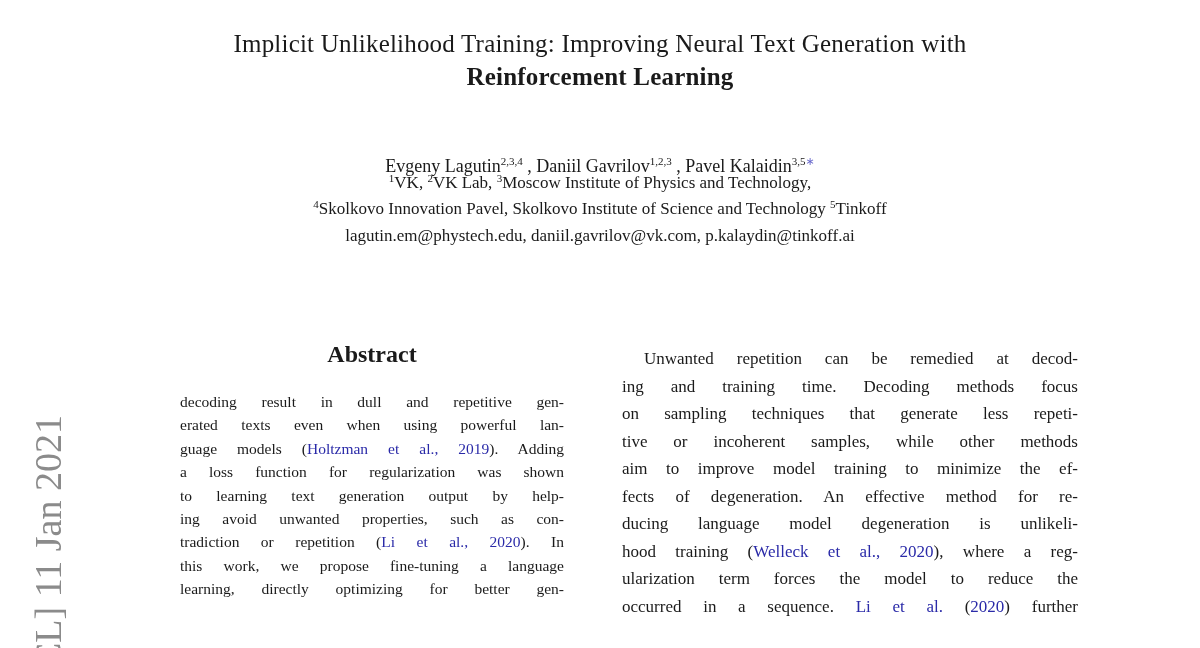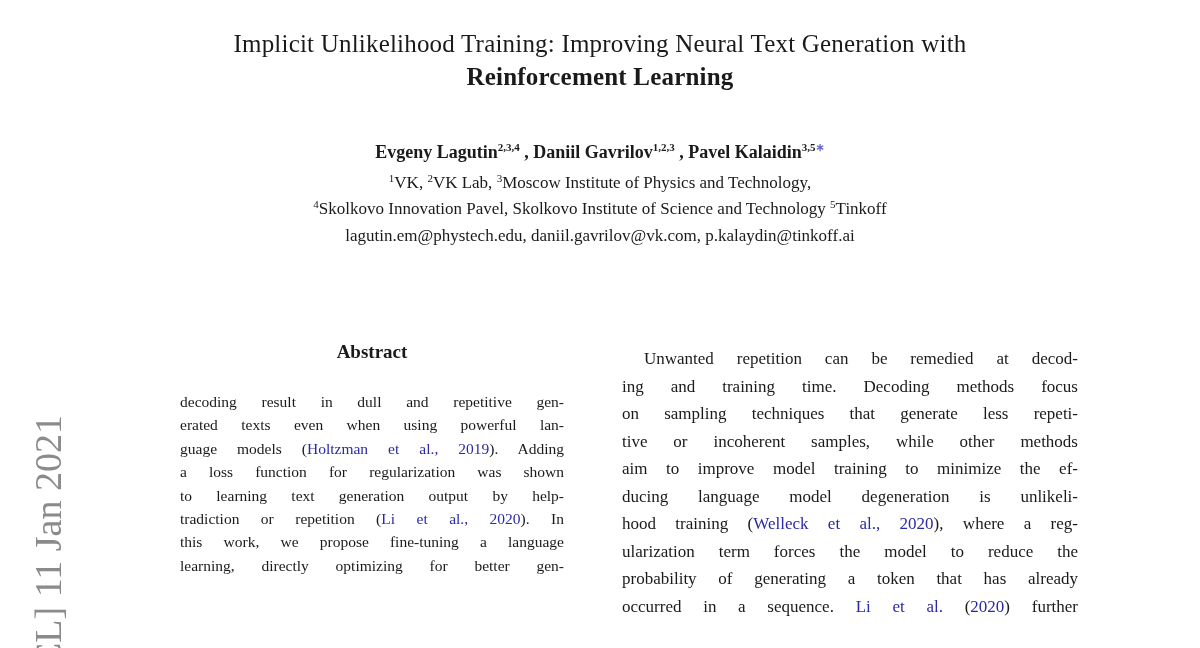--- a/index.html
+++ b/index.html
@@ -4,28 +4,28 @@
 <style>
   html,body{margin:0;padding:0}
   body{
     width:1200px;height:648px;position:relative;overflow:hidden;
     background:#ffffff;color:#1a1a1a;
     font-family:"Liberation Serif", serif;
   }
   .centerline{position:absolute;left:0;width:100%;text-align:center;white-space:nowrap}
   #title-line1{top:30px;font-size:25px;font-weight:normal;letter-spacing:.2px}
   #title-line2{top:63px;font-size:25px;font-weight:bold;letter-spacing:.2px}
-  #authors-line{top:142px;font-size:18px;font-weight:bold}
+  #authors-line{top:156px;font-size:18px;font-weight:normal}
   #affil-line1{top:173px;font-size:17px}
   #affil-line2{top:199px;font-size:17px}
   #emails-line{top:226px;font-size:17px}
   .sup{font-size:11px;vertical-align:7px;line-height:0}
   .sup-sm{font-size:11px;vertical-align:6px;line-height:0}
   #abstract-heading{position:absolute;left:180px;width:384px;top:341px;
-    text-align:center;font-size:19px;font-weight:bold}
+    text-align:center;font-size:24px;font-weight:bold}
   #abstract-lines{position:absolute;left:180px;width:384px;top:390px;
     font-size:15.5px;line-height:23.4px}
   #body-lines{position:absolute;left:622px;width:456px;top:345px;
     font-size:17px;line-height:27.5px}
   .tline{text-align:justify;text-align-last:justify}
   .tline.indent{text-indent:22px}
   .cite{color:#2a2aa8}
   .star{color:#6a6acc}
   #arxiv-stamp{
     position:absolute;left:26px;top:668px;
@@ -53,31 +53,32 @@
 
 <div class="centerline" id="emails-line">lagutin.em@phystech.edu, daniil.gavrilov@vk.com, p.kalaydin@tinkoff.ai</div>
 
 <div id="abstract-heading">Abstract</div>
 <div id="abstract-lines">
     <div class="tline"><span>decoding result in dull and repetitive gen-</span></div>
     <div class="tline"><span>erated texts even when using powerful lan-</span></div>
     <div class="tline"><span>guage models (</span><span class="cite">Holtzman et al., 2019</span><span>). Adding</span></div>
     <div class="tline"><span>a loss function for regularization was shown</span></div>
     <div class="tline"><span>to learning text generation output by help-</span></div>
+    <div class="tline"><span>ing avoid unwanted properties, such as con-</span></div>
     <div class="tline"><span>tradiction or repetition (</span><span class="cite">Li et al., 2020</span><span>). In</span></div>
     <div class="tline"><span>this work, we propose fine-tuning a language</span></div>
     <div class="tline"><span>learning, directly optimizing for better gen-</span></div>
   </div>
 
 <div id="body-lines">
     <div class="tline indent"><span>Unwanted repetition can be remedied at decod-</span></div>
     <div class="tline"><span>ing and training time. Decoding methods focus</span></div>
     <div class="tline"><span>on sampling techniques that generate less repeti-</span></div>
     <div class="tline"><span>tive or incoherent samples, while other methods</span></div>
     <div class="tline"><span>aim to improve model training to minimize the ef-</span></div>
+    <div class="tline"><span>fects of degeneration. An effective method for re-</span></div>
     <div class="tline"><span>ducing language model degeneration is unlikeli-</span></div>
     <div class="tline"><span>hood training (</span><span class="cite">Welleck et al., 2020</span><span>), where a reg-</span></div>
     <div class="tline"><span>ularization term forces the model to reduce the</span></div>
-    <div class="tline"><span>probability of generating a token that has already</span></div>
     <div class="tline"><span>occurred in a sequence. </span><span class="cite">Li et al.</span><span> (</span><span class="cite">2020</span><span>) further</span></div>
   </div>
 
 <div id="arxiv-stamp">CL]  11 Jan 2021</div>
 
 </body></html>

